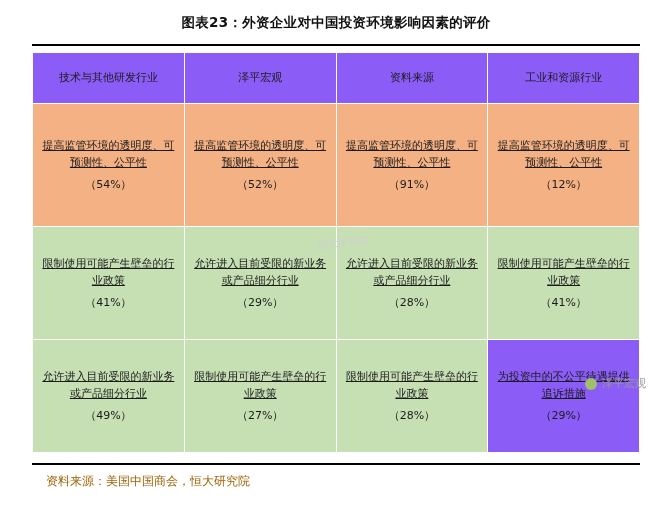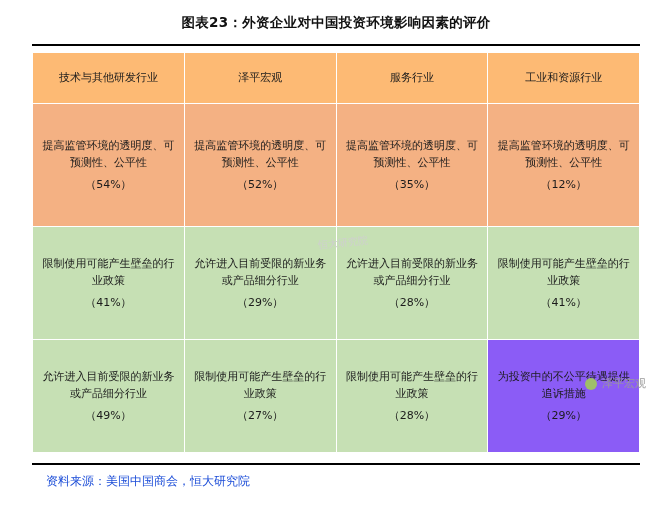--- a/index.html
+++ b/index.html
@@ -41,39 +41,39 @@
   table.matrix td{
     border:1px solid #ffffff;
     vertical-align:middle;
     text-align:center;
     padding:6px 8px;
     font-size:11px;
     line-height:1.55;
     color:#1b1b1b;
   }
   thead td{
-    background:#fdba74;
+    background:#8b5cf6;
     height:38px;
     font-size:12px;
     color:#1f3864;
     border:1px solid #ffffff;
   }
   .row-a td{background:#f4b183;height:110px;}
   .row-b td{background:#c6e0b4;height:100px;}
   .row-c td{background:#c6e0b4;height:100px;}
   td.gray{background:#8b5cf6;}
-  .cell-text{display:block;}
+  .cell-text{display:block;text-decoration:underline;}
   .cell-pct{display:block;margin-top:4px;}
   .source-rule{
     border-top:2px solid #000;
     margin-top:10px;
   }
   .source{
     font-size:12px;
-    color:#1d4ed8;
+    color:#a16207;
     padding-top:8px;
     padding-left:14px;
   }
   .wm{
     position:absolute;
     right:26px;
     bottom:16px;
     font-size:11px;
     color:#9a9a9a;
     display:flex;
@@ -102,37 +102,37 @@
   <div class="title-wrap">
     <div class="title">图表23：外资企业对中国投资环境影响因素的评价</div>
   </div>
   <div class="rule"></div>
 
   <table class="matrix">
     <thead>
       <tr>
         <td>技术与其他研发行业</td>
         <td>泽平宏观</td>
-        <td>服务行业</td>
+        <td>资料来源</td>
         <td>工业和资源行业</td>
       </tr>
     </thead>
     <tbody>
       <tr class="row-a">
         <td>
           <span class="cell-text">提高监管环境的透明度、可预测性、公平性</span>
           <span class="cell-pct">（54%）</span>
         </td>
         <td>
           <span class="cell-text">提高监管环境的透明度、可预测性、公平性</span>
           <span class="cell-pct">（52%）</span>
         </td>
         <td>
           <span class="cell-text">提高监管环境的透明度、可预测性、公平性</span>
-          <span class="cell-pct">（35%）</span>
+          <span class="cell-pct">（91%）</span>
         </td>
         <td>
           <span class="cell-text">提高监管环境的透明度、可预测性、公平性</span>
           <span class="cell-pct">（12%）</span>
         </td>
       </tr>
       <tr class="row-b">
         <td>
           <span class="cell-text">限制使用可能产生壁垒的行业政策</span>
           <span class="cell-pct">（41%）</span>

